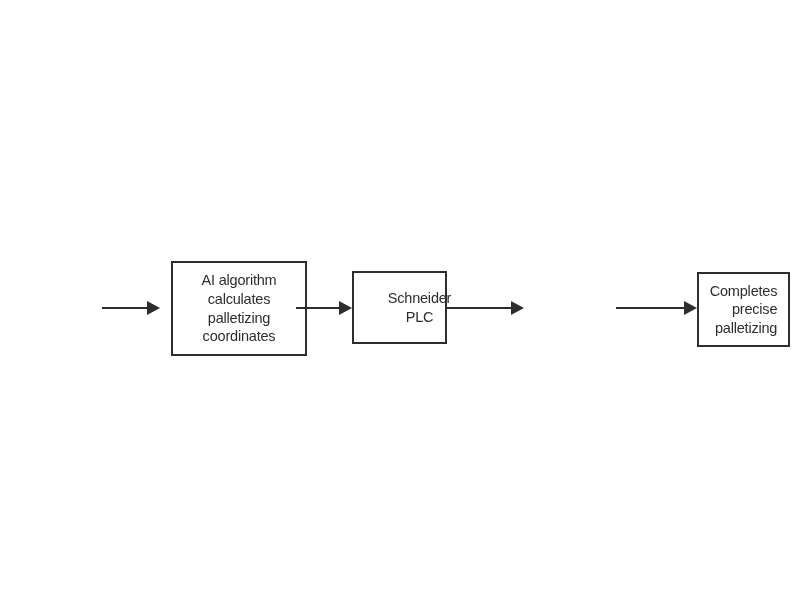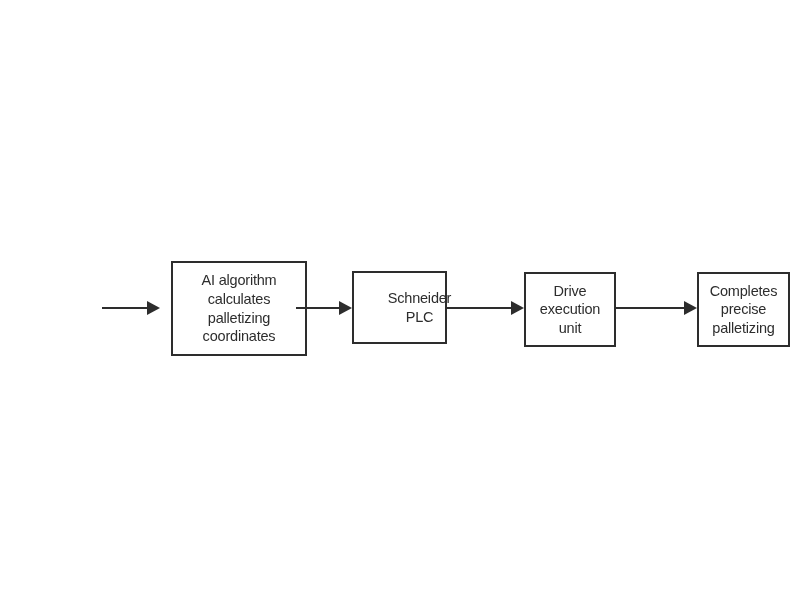--- a/index.html
+++ b/index.html
@@ -62,27 +62,22 @@
 
   <div class="arrow" style="left:296px; top:307px; width:43px;"></div>
 
   <div class="node" style="left:352px; top:271px; width:95px; height:73px;padding-left:40px;">
     <span>Schneider
 PLC</span>
   </div>
 
   <div class="arrow" style="left:447px; top:307px; width:64px;"></div>
 
-  <div class="node" style="left:524px; top:272px; width:92px; height:75px;">
-    <span>Drive
-execution
-unit</span>
-  </div>
 
   <div class="arrow" style="left:616px; top:307px; width:68px;"></div>
 
-  <div class="node" style="left:697px; top:272px; width:93px; height:75px;">
+  <div class="node" style="left:697px; top:272px; width:93px; height:75px;text-align:right;">
     <span>Completes
 precise
 palletizing</span>
   </div>
 
 </div>
 
 </body></html>

